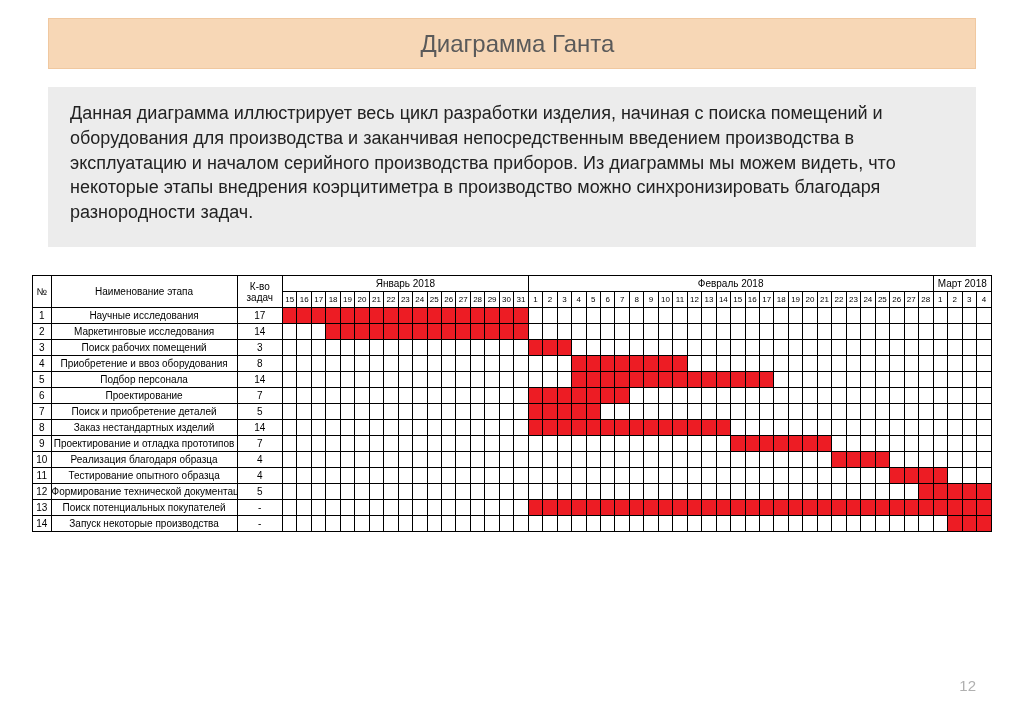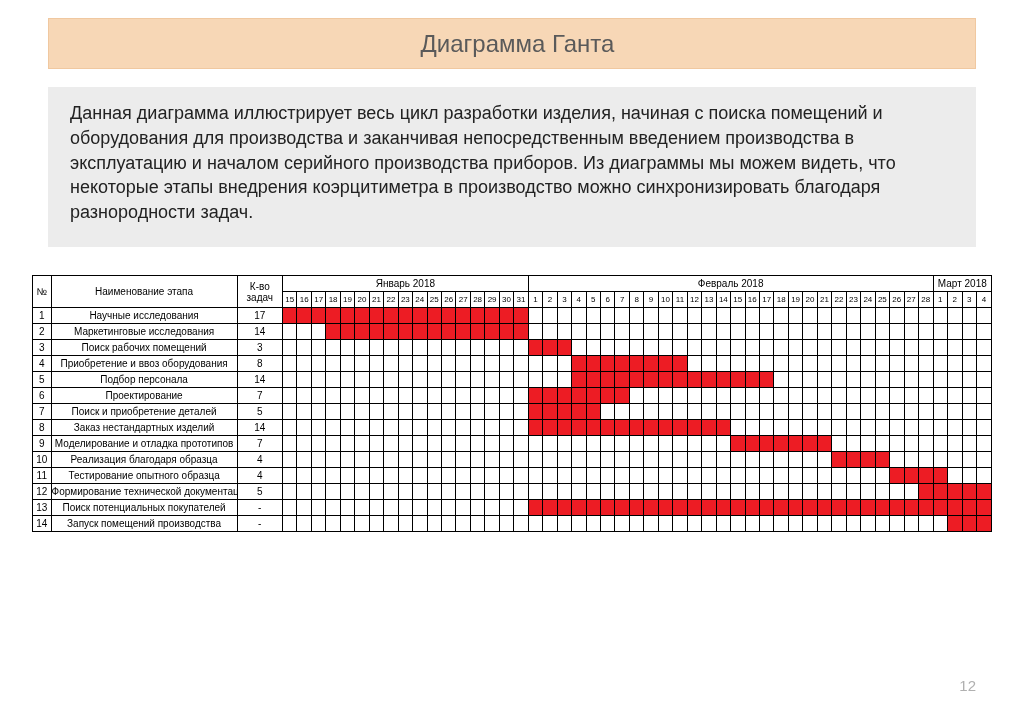--- a/index.html
+++ b/index.html
@@ -628,21 +628,21 @@
           <td class=""></td>
           <td class=""></td>
           <td class=""></td>
           <td class=""></td>
           <td class=""></td>
           <td class=""></td>
           <td class=""></td>
         </tr>
         <tr>
           <td class="num">9</td>
-          <td class="name">Моделирование и отладка прототипов</td>
+          <td class="name">Проектирование и отладка прототипов</td>
           <td class="days">7</td>
           <td class=""></td>
           <td class=""></td>
           <td class=""></td>
           <td class=""></td>
           <td class=""></td>
           <td class=""></td>
           <td class=""></td>
           <td class=""></td>
           <td class=""></td>
@@ -898,21 +898,21 @@
           <td class="red"></td>
           <td class="red"></td>
           <td class="red"></td>
           <td class="red"></td>
           <td class="red"></td>
           <td class="red"></td>
           <td class="red"></td>
         </tr>
         <tr>
           <td class="num">14</td>
-          <td class="name">Запуск помещений производства</td>
+          <td class="name">Запуск некоторые производства</td>
           <td class="days">-</td>
           <td class=""></td>
           <td class=""></td>
           <td class=""></td>
           <td class=""></td>
           <td class=""></td>
           <td class=""></td>
           <td class=""></td>
           <td class=""></td>
           <td class=""></td>

